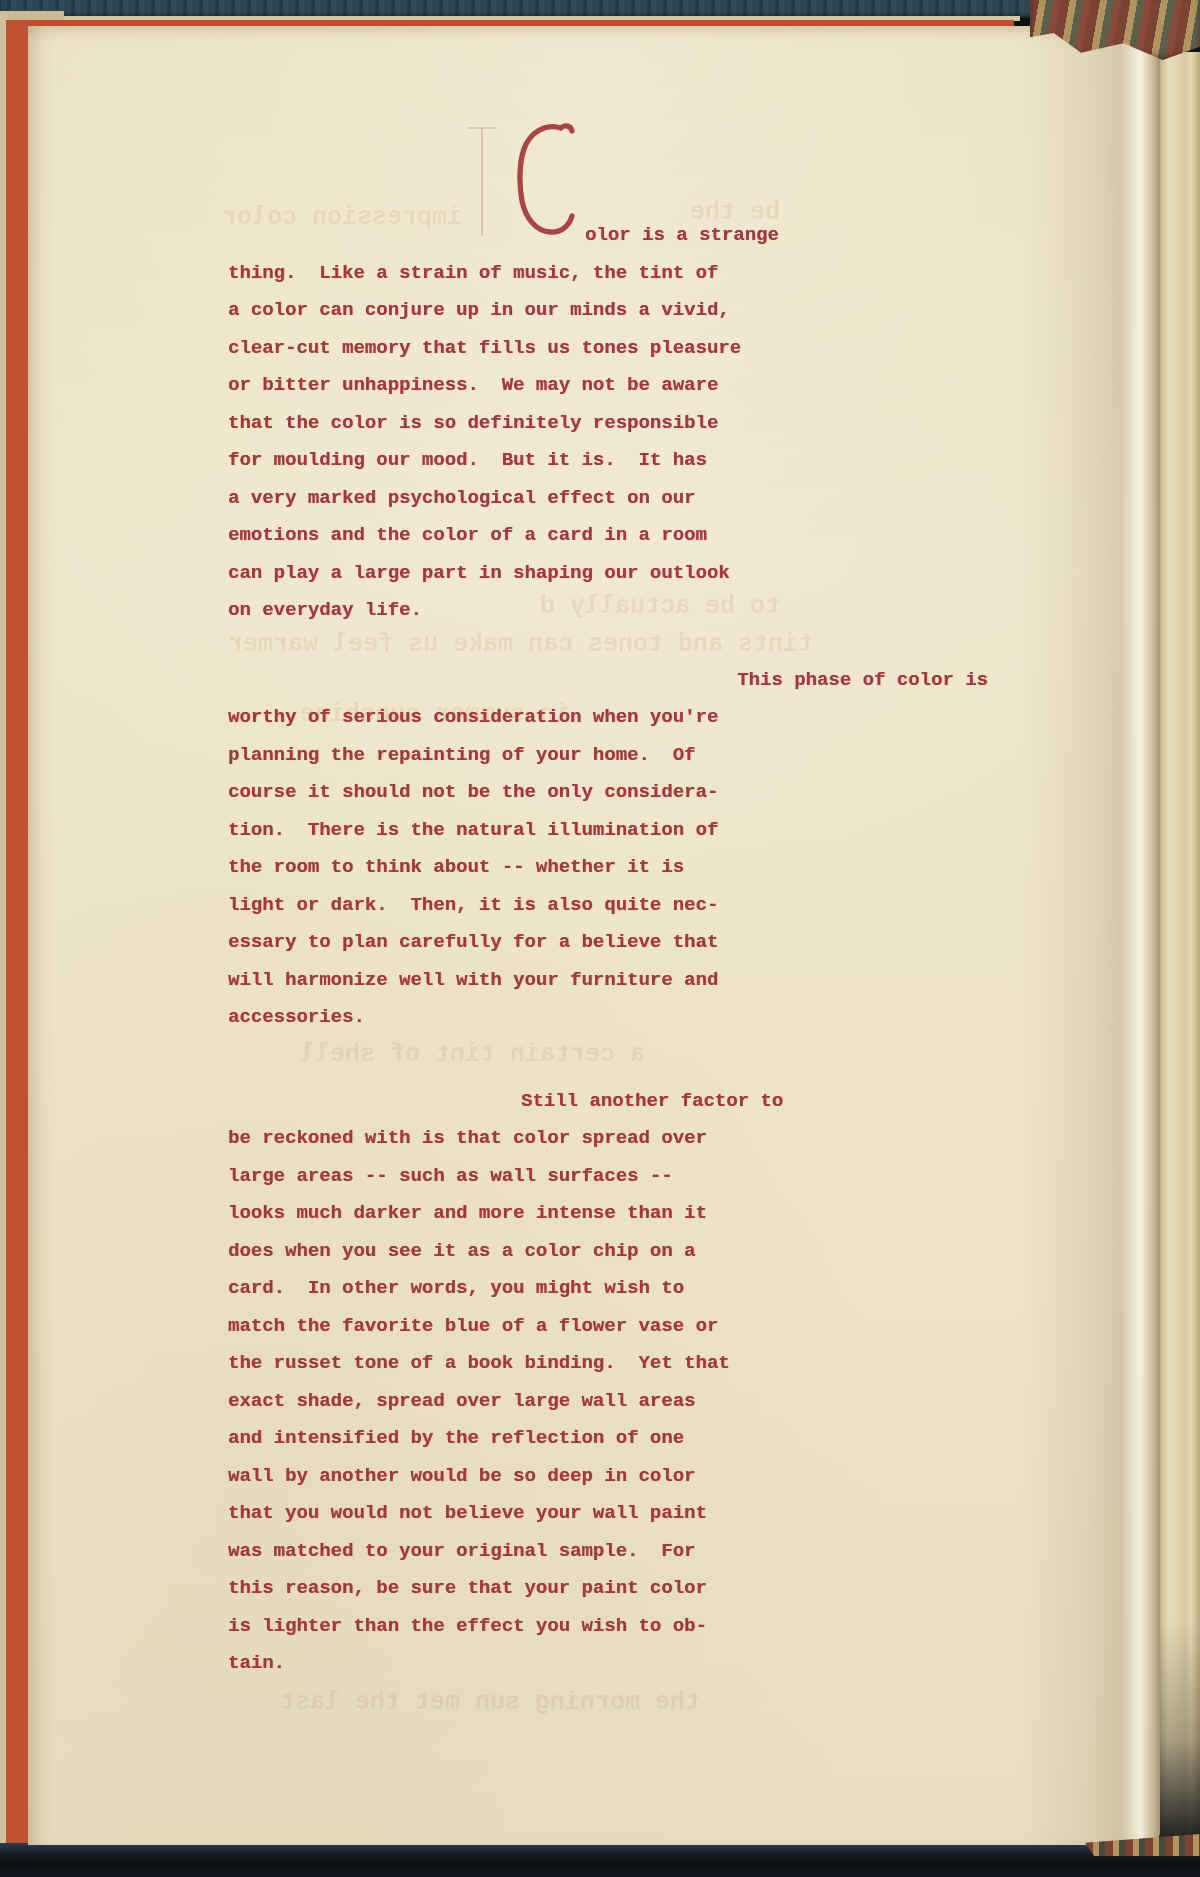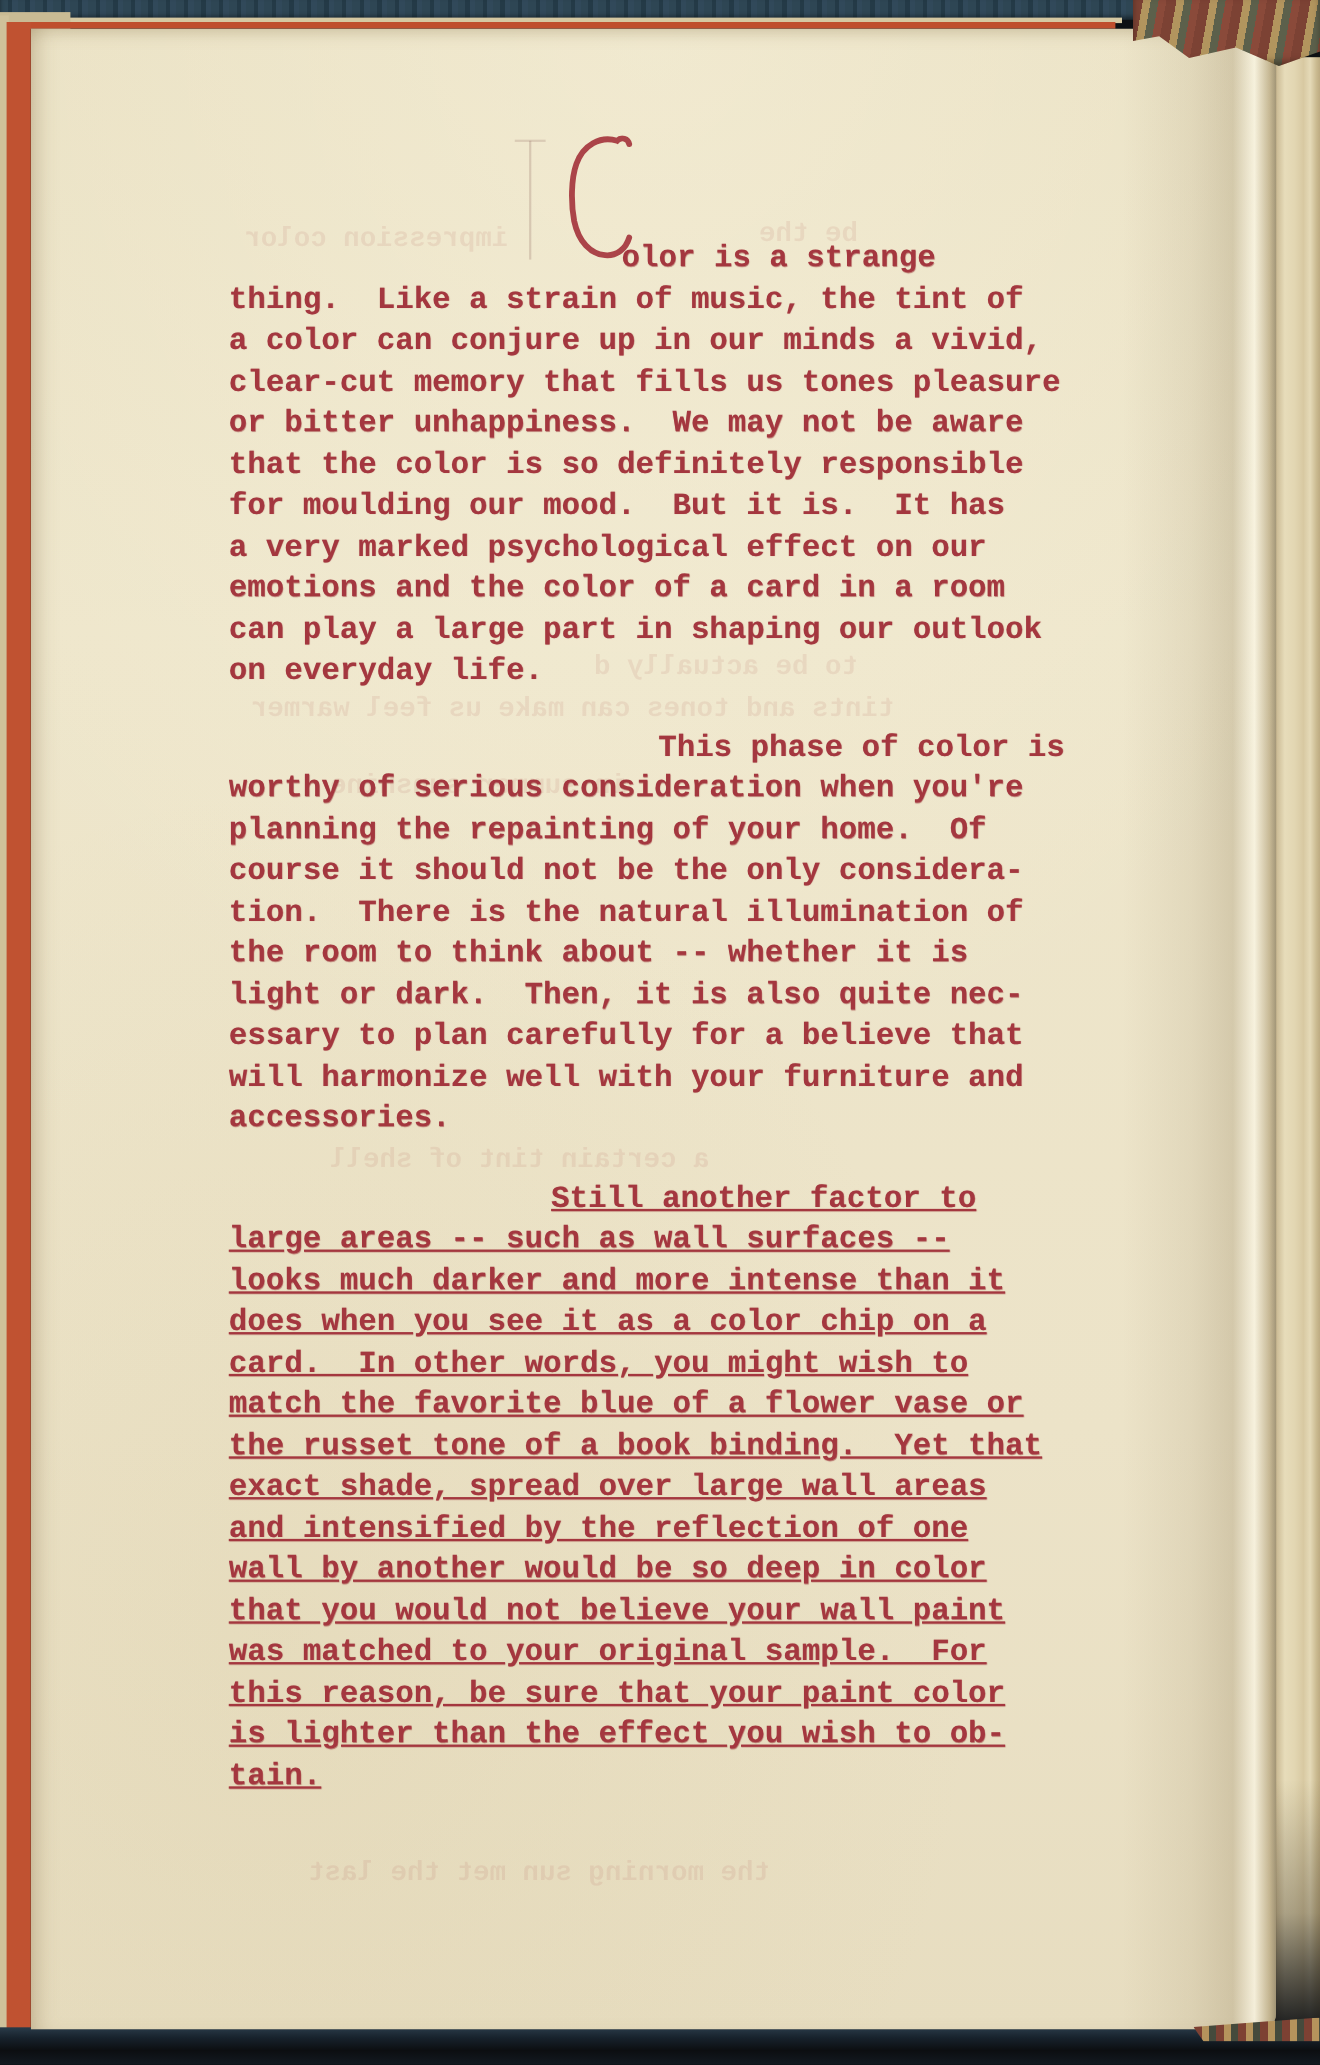--- a/index.html
+++ b/index.html
@@ -56,27 +56,27 @@
       linear-gradient(180deg,#e9e0c2 0%,#eee6cb 30%,#ece3c8 70%,#e7ddc0 100%);
     box-shadow:inset 16px 0 20px -12px rgba(120,95,55,.35),inset 0 14px 16px -12px rgba(130,105,60,.30);
   }
   .page-curl{
     position:absolute;right:0;top:0;width:140px;height:100%;
     border-top-right-radius:30px;border-bottom-right-radius:14px;
     background:linear-gradient(90deg,rgba(0,0,0,0) 0%,rgba(124,104,64,.10) 45%,rgba(124,104,64,.22) 72%,rgba(255,252,238,.55) 86%,rgba(150,128,82,.45) 96%,rgba(92,76,44,.50) 100%);
   }
   
   .text-block{
-    position:absolute;left:180px;top:191px;width:760px;
-    font-weight:bold;font-size:28px;color:#a4373f;
+    position:absolute;left:200px;top:191px;width:760px;
+    font-weight:bold;font-size:19px;color:#a4373f;
     text-shadow:0.4px 0.4px 0.7px rgba(150,40,45,.55);
   }
   .line{height:37.5px;line-height:37.5px;white-space:pre;}
   .para.p2{margin-top:32px;}
-  .para.p3{margin-top:35px;text-decoration:underline;}
+  .para.p3{margin-top:46px;}
   .para.p1 .line.lead{padding-left:357px;}
   .para.p2 .line.lead{padding-left:288px;text-align:right;}
   .para.p3 .line.lead{padding-left:293px;}
   .dropcap{position:absolute;left:488px;top:97px;width:62px;height:118px;}
   
   .bleed{
     position:absolute;font-weight:bold;font-size:25px;color:#b4625c;opacity:.12;
     transform:scaleX(-1);filter:blur(.7px);white-space:pre;
   }
   .b0{left:194px;top:177px;}
@@ -144,20 +144,21 @@
           <div class="line">course it should not be the only considera-</div>
           <div class="line">tion.  There is the natural illumination of</div>
           <div class="line">the room to think about -- whether it is</div>
           <div class="line">light or dark.  Then, it is also quite nec-</div>
           <div class="line">essary to plan carefully for a believe that</div>
           <div class="line">will harmonize well with your furniture and</div>
           <div class="line">accessories.</div>
         </div>
       <div class="para p3">
           <div class="line lead">Still another factor to</div>
+          <div class="line">be reckoned with is that color spread over</div>
           <div class="line">large areas -- such as wall surfaces --</div>
           <div class="line">looks much darker and more intense than it</div>
           <div class="line">does when you see it as a color chip on a</div>
           <div class="line">card.  In other words, you might wish to</div>
           <div class="line">match the favorite blue of a flower vase or</div>
           <div class="line">the russet tone of a book binding.  Yet that</div>
           <div class="line">exact shade, spread over large wall areas</div>
           <div class="line">and intensified by the reflection of one</div>
           <div class="line">wall by another would be so deep in color</div>
           <div class="line">that you would not believe your wall paint</div>

